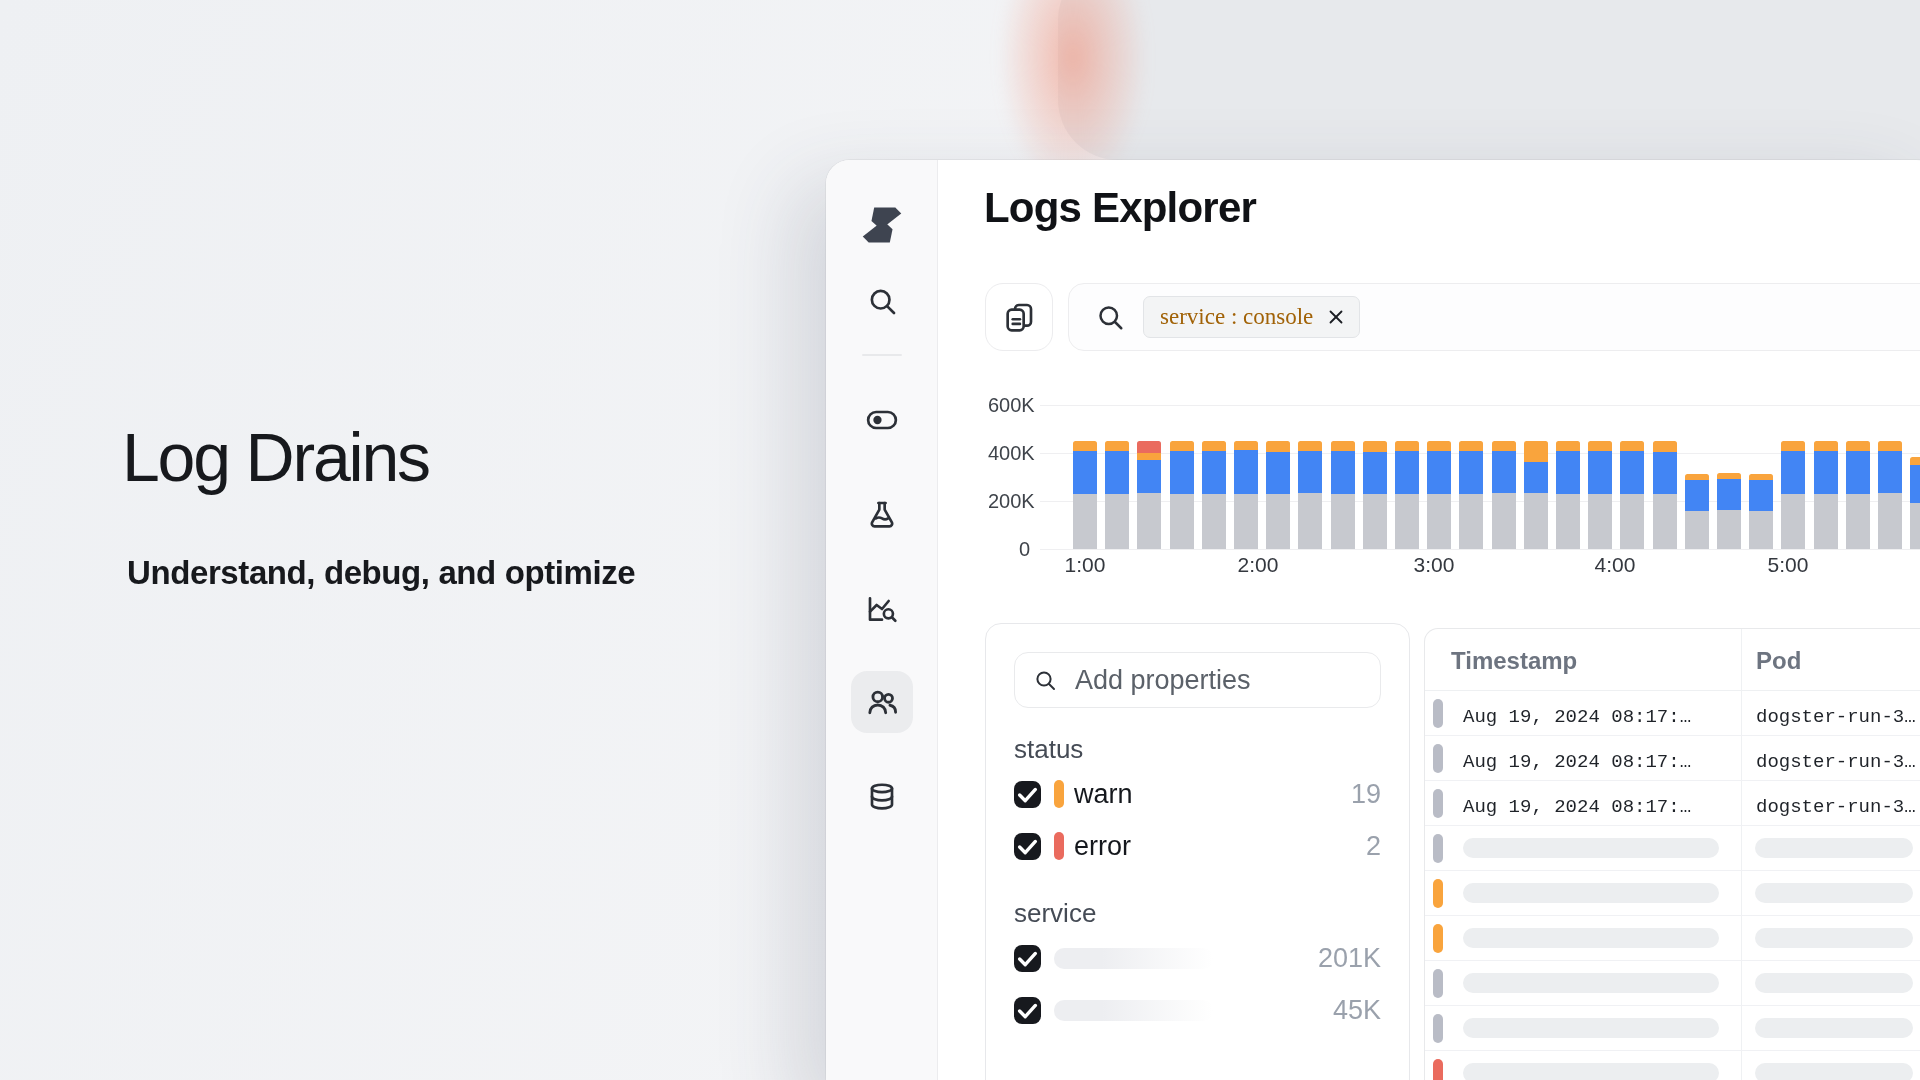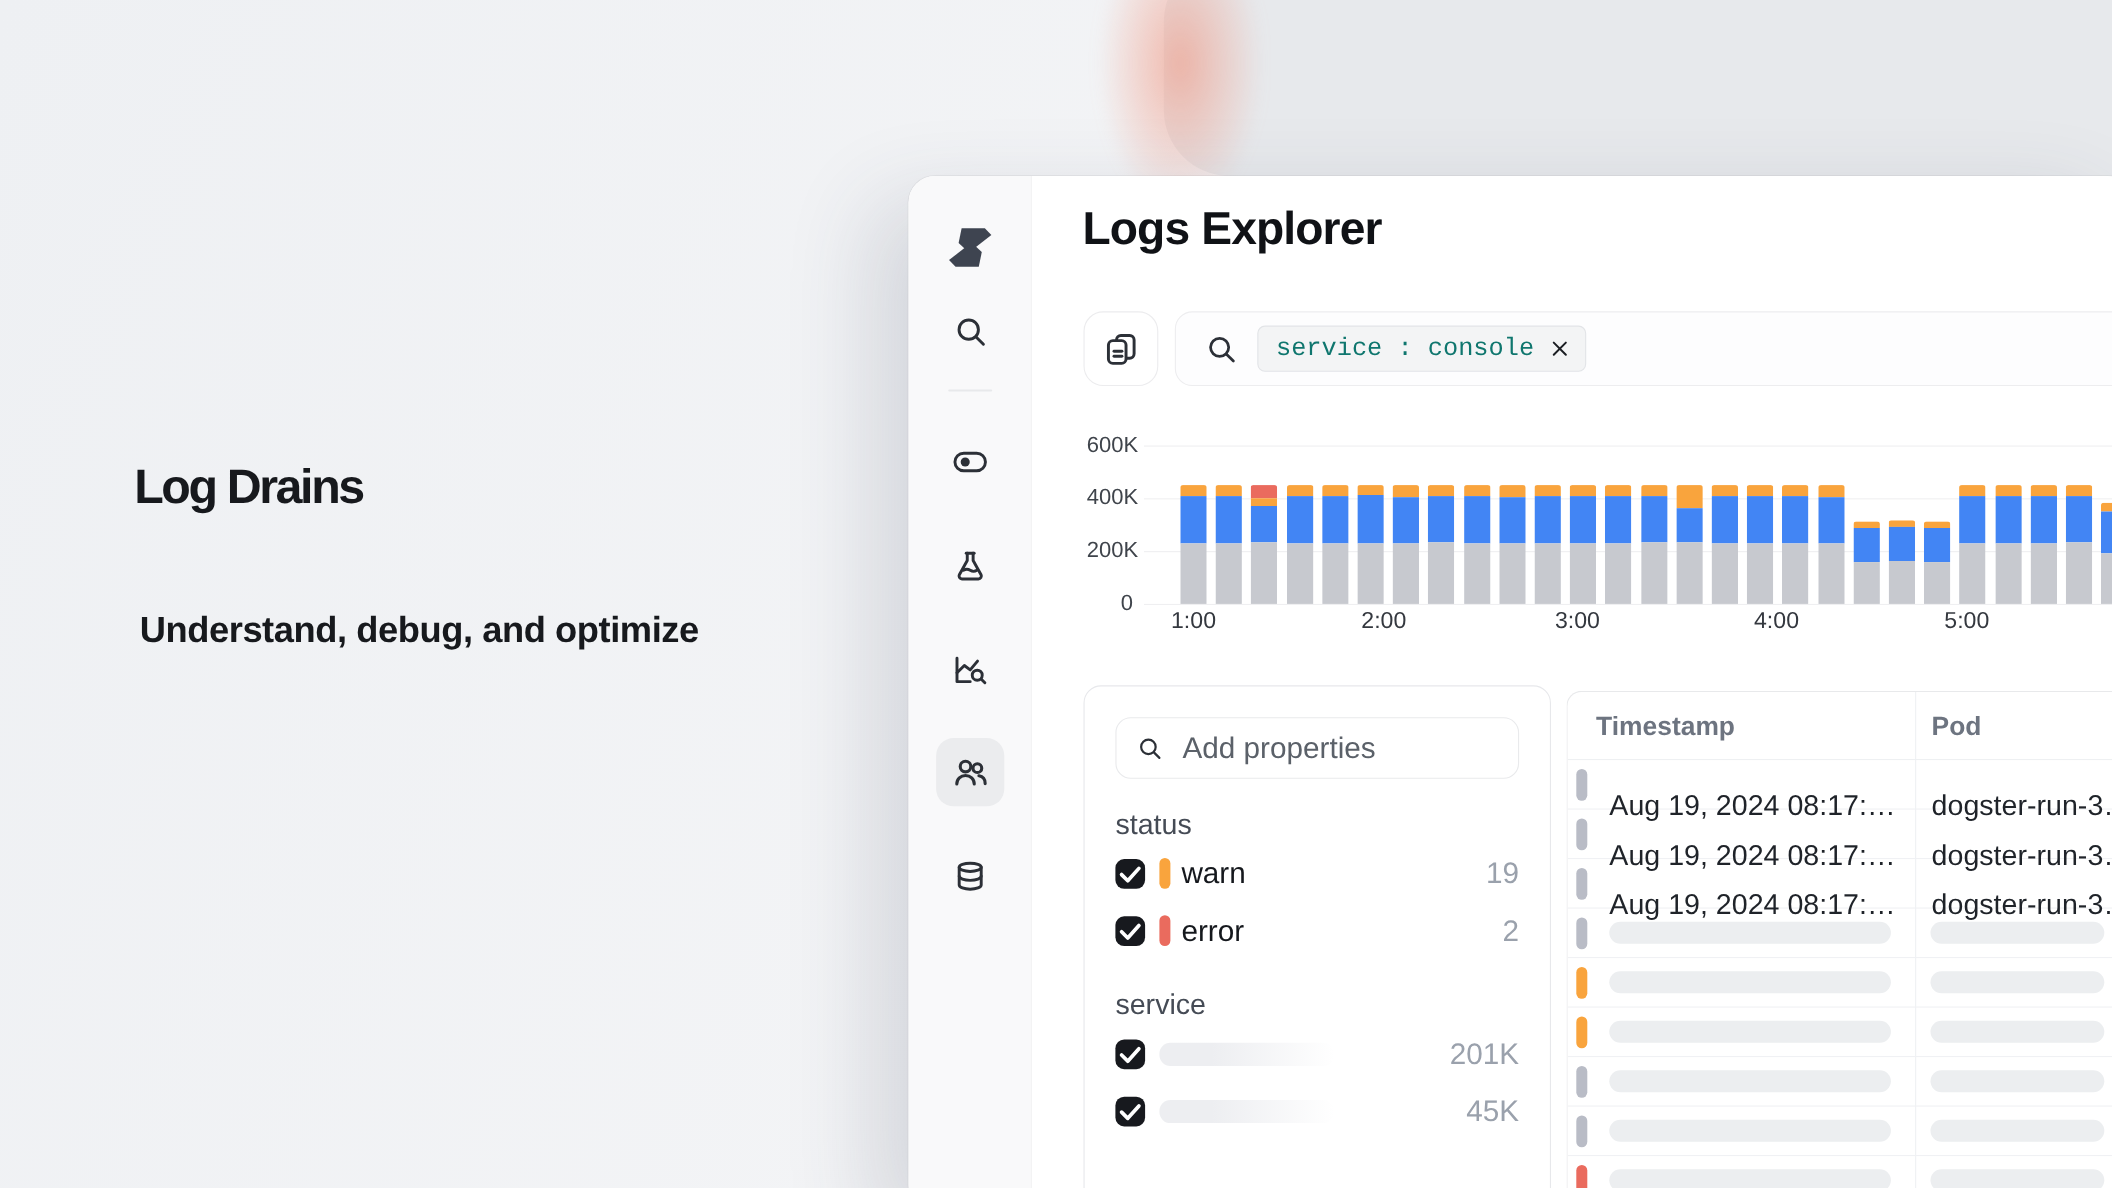--- a/index.html
+++ b/index.html
@@ -6,21 +6,21 @@
   html,body { width:1920px; height:1080px; }
   body{
     font-family:"Liberation Sans", sans-serif;
     background:#f1f3f6;
     overflow:hidden;
   }
   .stage{ position:relative; width:1920px; height:1080px; overflow:hidden;
     background:linear-gradient(115deg,#eef0f3 0%,#f3f4f6 55%,#f0f2f5 100%); }
 
   
-  .hero-title{ position:absolute; left:122px; top:418px; font-size:44px; font-weight:700;
+  .hero-title{ position:absolute; left:122px; top:418px; font-size:68px; font-weight:400;
     letter-spacing:-2.2px; color:#17191d; }
   .hero-sub{ position:absolute; left:127px; top:549px; font-size:33px; font-weight:600;
     line-height:47px; color:#17191d; letter-spacing:-0.4px; }
 
   
   .deco-glow{ position:absolute; left:995px; top:-30px; width:150px; height:230px;
     background:radial-gradient(ellipse at 52% 38%, rgba(240,135,110,0.55), rgba(240,135,110,0) 68%);
     filter:blur(7px); }
   .deco-card{ position:absolute; left:1058px; top:-40px; width:920px; height:200px;
     border-radius:60px; background:#e7e9ec; }
@@ -46,21 +46,21 @@
 
   
   .tool-btn{ position:absolute; left:159px; top:123px; width:68px; height:68px;
     border-radius:18px; border:1px solid #ececee; background:#fff; display:flex;
     align-items:center; justify-content:center; }
   .searchbar{ position:absolute; left:242px; top:123px; width:880px; height:68px;
     border-radius:16px; border:1px solid #ededef; background:#fdfdfe; display:flex; align-items:center; }
   .searchbar .mag{ margin-left:26px; display:flex; }
   .chip{ margin-left:18px; height:42px; display:flex; align-items:center;
     background:#f3f4f5; border:1px solid #e2e4e7; border-radius:7px; padding:0 12px 0 16px; }
-  .chip-text{ font-family:Liberation Mono, monospace; font-size:23px; color:#0f766e; }
+  .chip-text{ font-family:Liberation Serif, serif; font-size:23px; color:#a16207; }
   .chip-x{ margin-left:12px; display:flex; }
 
   
   .chart{ position:absolute; left:162px; top:235px; width:952px; height:186px; }
   .gridline{ position:absolute; left:52px; right:0; height:1px; background:#efeff1; }
   .ylabel{ position:absolute; left:0; width:42px; text-align:right; font-size:20px;
     color:#3f444b; transform:translateY(-50%); }
   .xlabel{ position:absolute; top:158px; width:70px; margin-left:-35px; text-align:center;
     font-size:21px; color:#34383f; }
   .bar{ position:absolute; width:24px; display:flex; flex-direction:column;
@@ -86,22 +86,22 @@
 
   
   .logtable{ position:absolute; left:598px; top:468px; width:560px; height:632px;
     background:#fff; border-left:1px solid #e8e9eb; border-top:1px solid #e8e9eb;
     border-radius:14px 0 0 0; overflow:hidden; }
   .col-divider{ position:absolute; left:316px; top:0; bottom:0; width:1px; background:#eff1f3; }
   .thead{ position:relative; height:62px; border-bottom:1px solid #eef0f2; }
   .th{ position:absolute; top:18px; font-size:24px; font-weight:700; color:#6d7480; }
   .trow{ position:relative; height:45px; border-bottom:1px solid #f0f1f4; }
   .row-pill{ position:absolute; left:8px; top:8px; width:10px; height:29px; border-radius:5px; }
-  .cell-mono{ position:absolute; top:26px; font-family:Liberation Sans, sans-serif;
-    font-size:26px; color:#1f2329; white-space:pre; }
+  .cell-mono{ position:absolute; top:15px; font-family:Liberation Mono, monospace;
+    font-size:19px; color:#1f2329; white-space:pre; }
   .cell-skel{ position:absolute; top:12px; height:20px; border-radius:10px; background:#eceef0; }
 </style>
 </head>
 <body>
 
 <div class="stage">
 
   <h1 class="hero-title">Log Drains</h1>
   <div class="hero-sub">
     <div>Understand, debug, and optimize</div>

